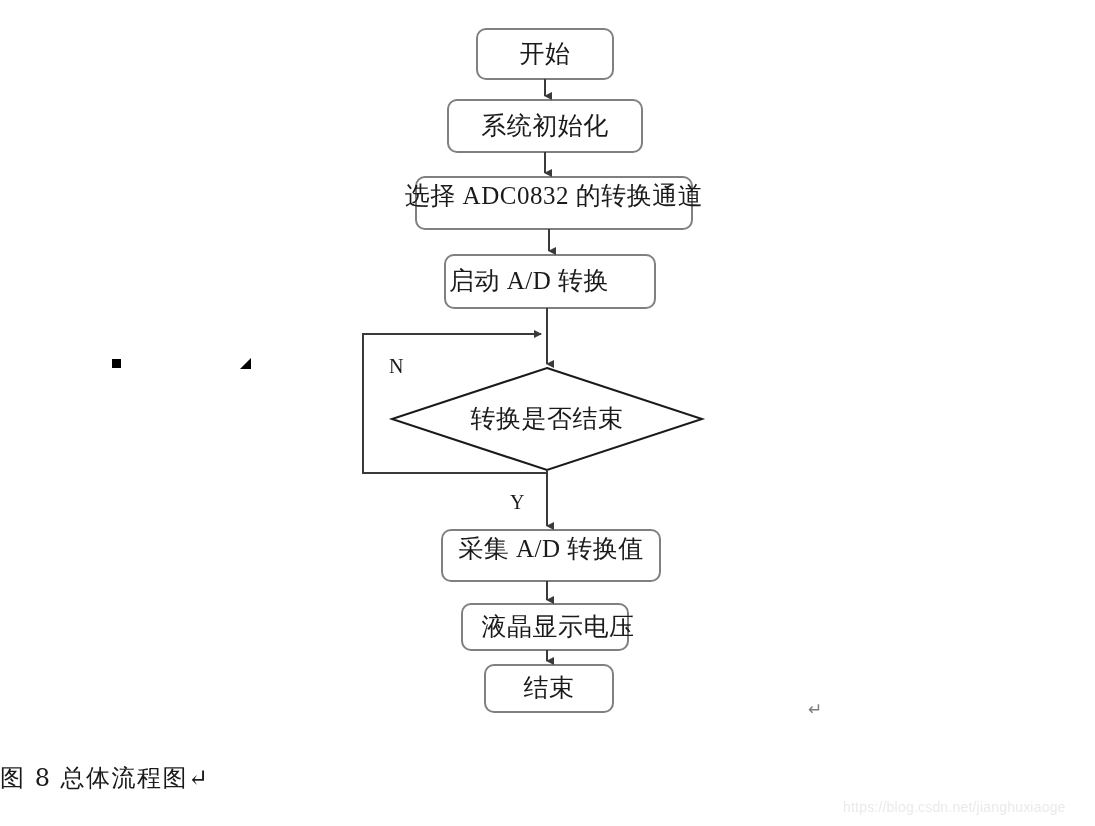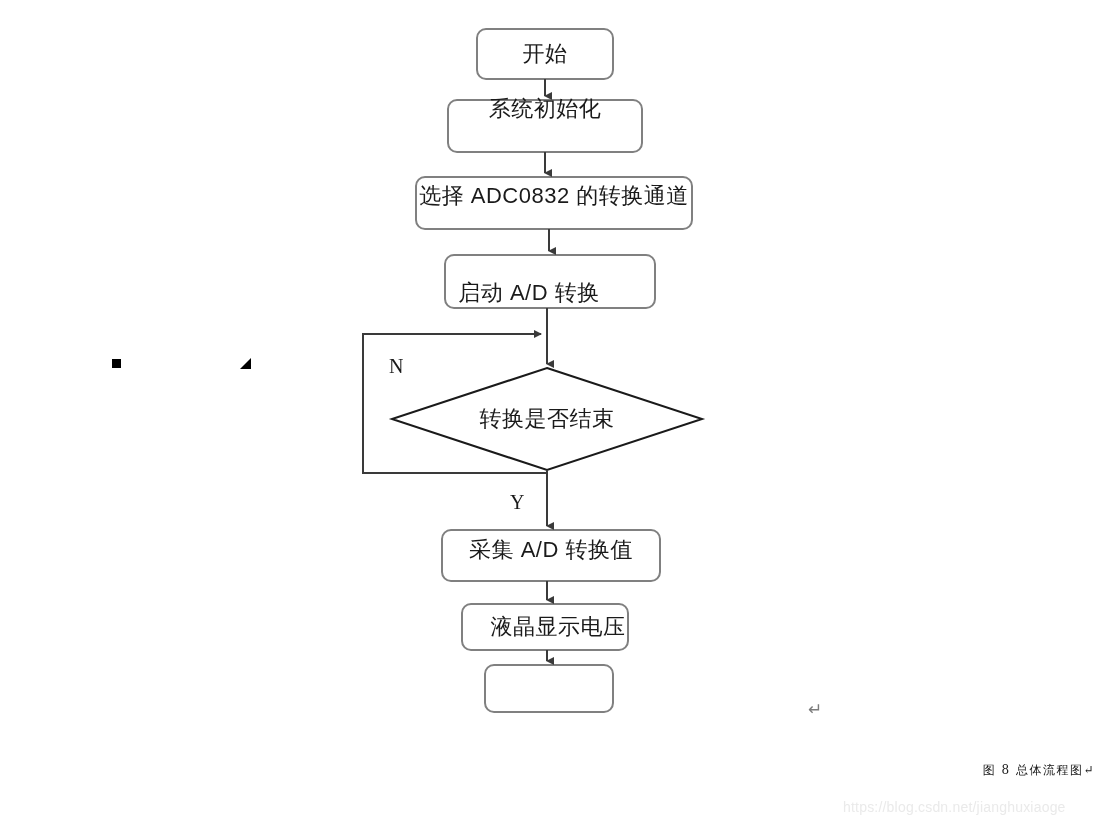--- a/index.html
+++ b/index.html
@@ -25,43 +25,43 @@
     width: 1095px;
     height: 826px;
   }
   .node-label {
     position: absolute;
     display: flex;
     align-items: center;
     justify-content: center;
     text-align: center;
     color: #1a1a1a;
-    font-family: Liberation Sans, sans-serif;
-    font-size: 22px;
+    font-family: Liberation Serif, serif;
+    font-size: 25px;
     line-height: 1.15;
     letter-spacing: 0.5px;
     white-space: nowrap;
     pointer-events: none;
   }
   .branch-label {
     position: absolute;
     color: #1a1a1a;
     font-family: "Liberation Serif", "DejaVu Serif", serif;
     font-size: 20px;
     font-weight: 400;
   }
   .caption {
     position: absolute;
     left: 0;
     top: 762px;
     width: 1095px;
-    text-align: right;
+    text-align: left;
     color: #1a1a1a;
     font-family: "DejaVu Serif", "Liberation Serif", serif;
-    font-size: 12px;
+    font-size: 24px;
     letter-spacing: 1.5px;
   }
   .pilcrow-mark {
     position: absolute;
     color: #7c7c7c;
     font-family: "DejaVu Sans", sans-serif;
     font-size: 17px;
   }
   .watermark {
     position: absolute;
@@ -134,32 +134,33 @@
 
     <line x1="547" y1="473" x2="547" y2="526" stroke="#3a3a3a" stroke-width="2" marker-end="url(#arrow-down)"></line>
 
     <line x1="547" y1="581" x2="547" y2="600" stroke="#3a3a3a" stroke-width="2" marker-end="url(#arrow-down)"></line>
 
     <line x1="547" y1="650" x2="547" y2="661" stroke="#3a3a3a" stroke-width="2" marker-end="url(#arrow-down)"></line>
   </svg>
 
   <div class="node-label" style="left:477px; top:29px; width:136px; height:50px;">开始</div>
 
-  <div class="node-label" style="left:448px; top:83px; width:194px; height:52px;">系统初始化</div>
+  <div class="node-label" style="left:448px; top:100px; width:194px; height:52px;">系统初始化</div>
 
   <div class="node-label" style="left:416px; top:170px; width:276px; height:52px;">选择 ADC0832 的转换通道</div>
 
-  <div class="node-label" style="left:445px; top:266px; width:168px; height:53px;">启动 A/D 转换</div>
+  <div class="node-label" style="left:445px; top:255px; width:168px; height:53px;">启动 A/D 转换</div>
 
   <div class="node-label" style="left:412px; top:368px; width:270px; height:102px;text-align:right;">转换是否结束</div>
 
   <div class="node-label" style="left:442px; top:530px; width:218px; height:39px;">采集 A/D 转换值</div>
 
   <div class="node-label" style="left:462px; top:604px; width:192px; height:46px;">液晶显示电压</div>
 
+  <div class="node-label" style="left:485px; top:665px; width:128px; height:47px;">结束</div>
 
   <div class="branch-label" style="left:389px; top:355px;">N</div>
 
   <div class="branch-label" style="left:510px; top:491px;">Y</div>
 
   <div class="editor-mark-square"></div>
   <div class="editor-mark-triangle"></div>
 
   <div class="pilcrow-mark" style="left:808px; top:699px;">↵</div>
 

